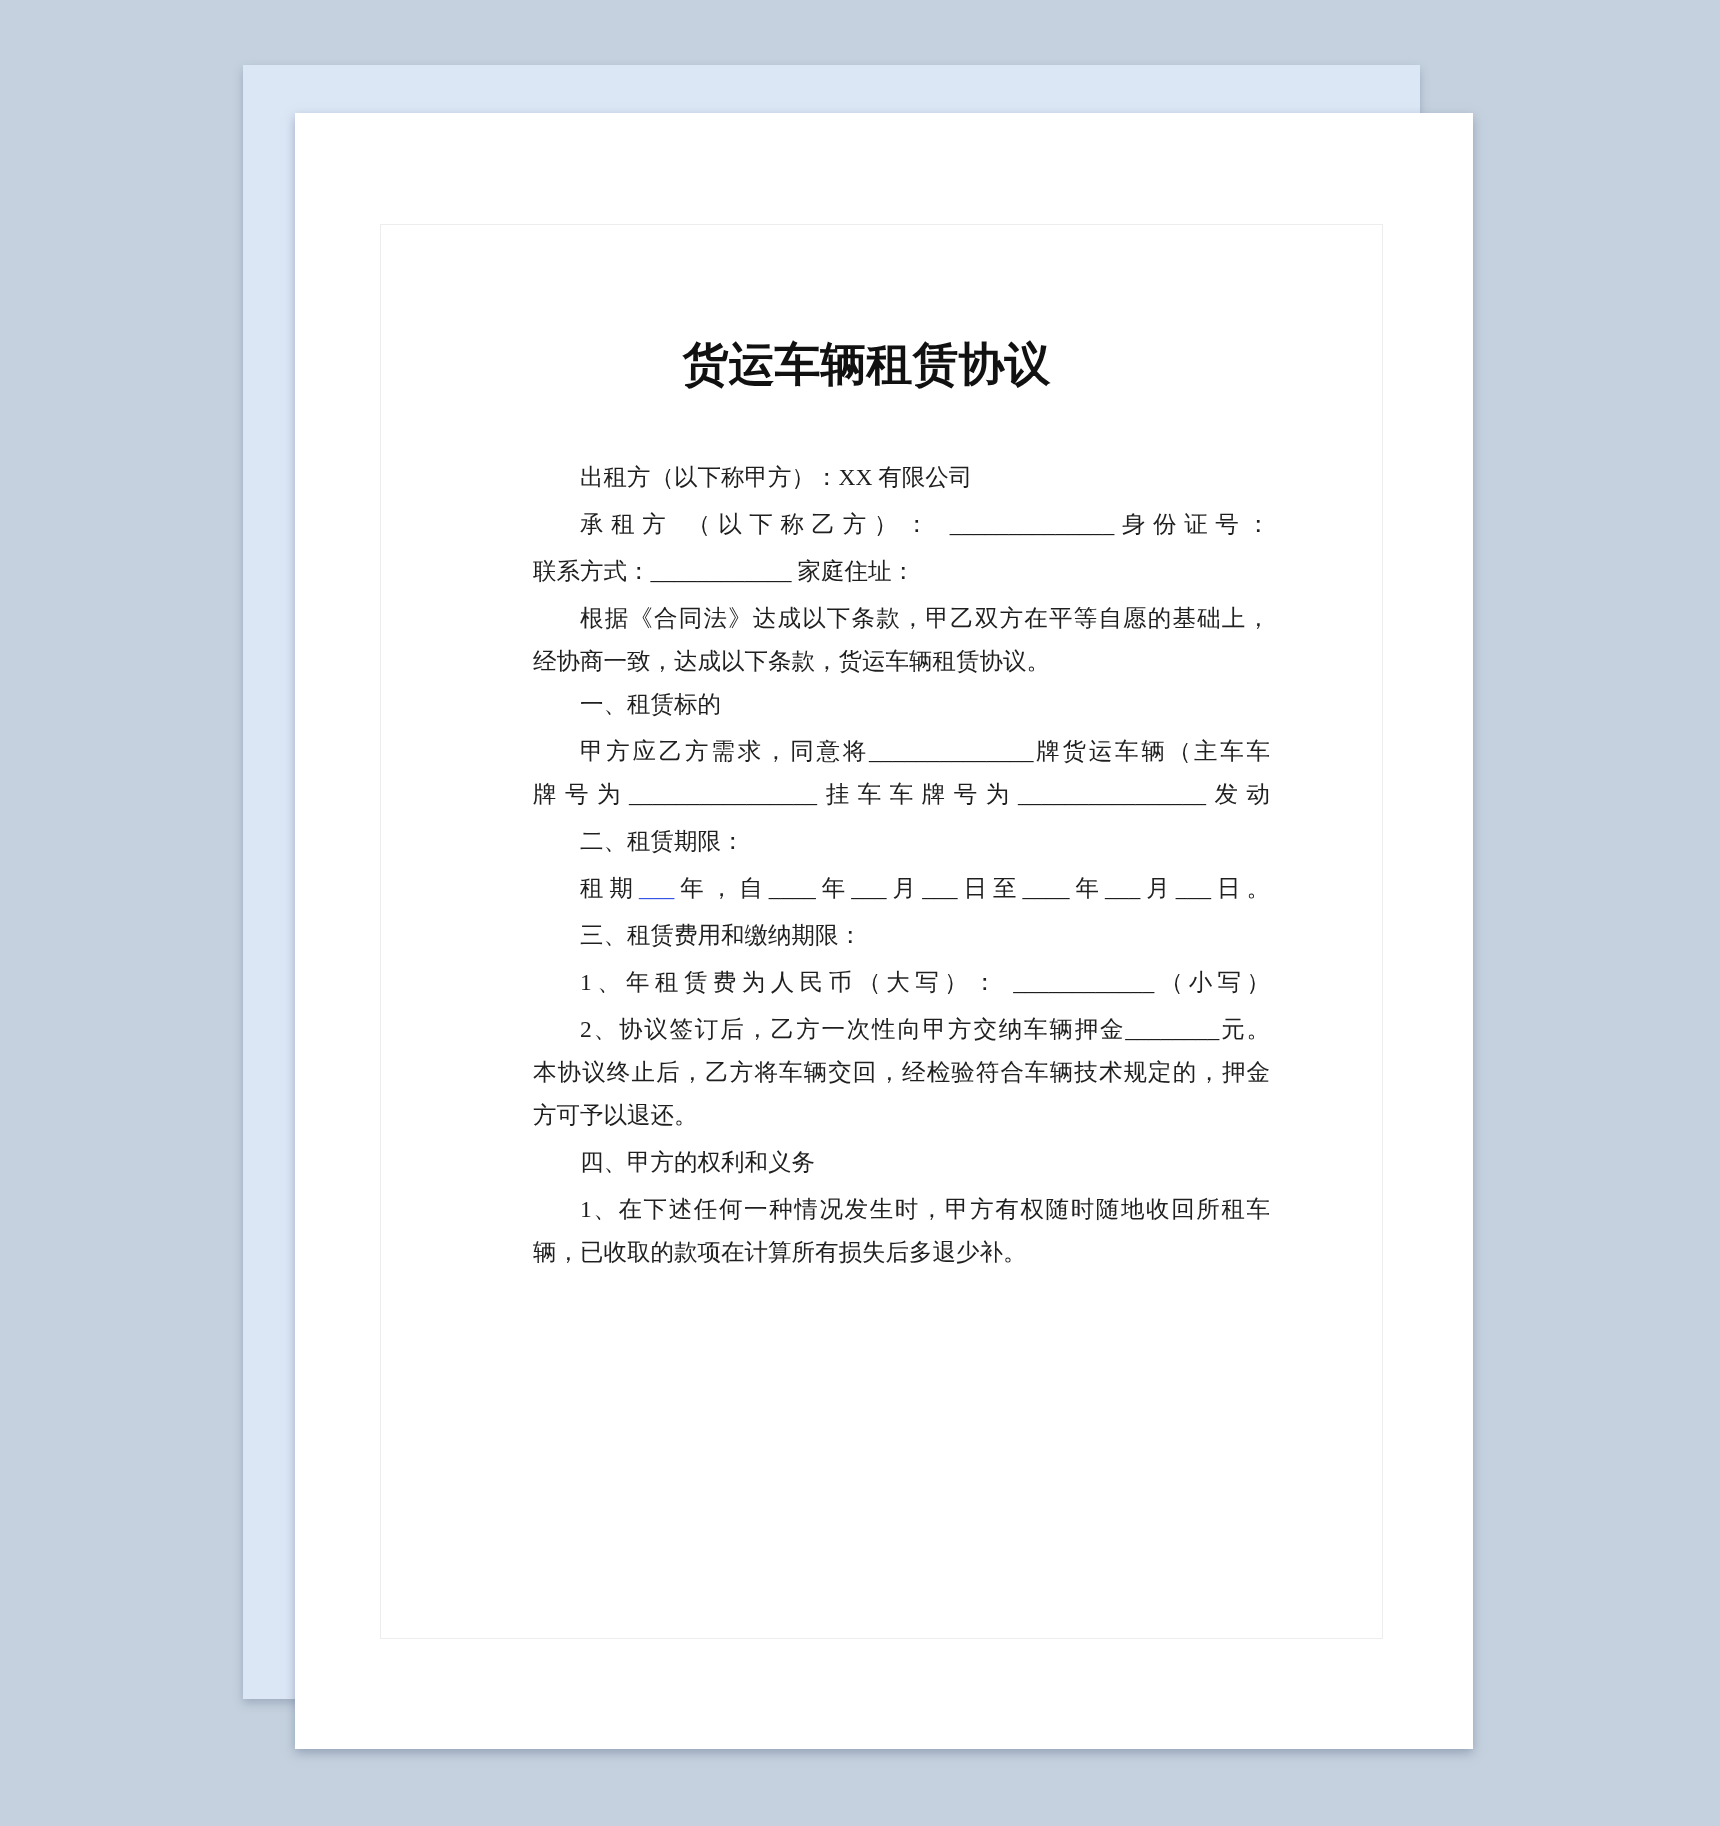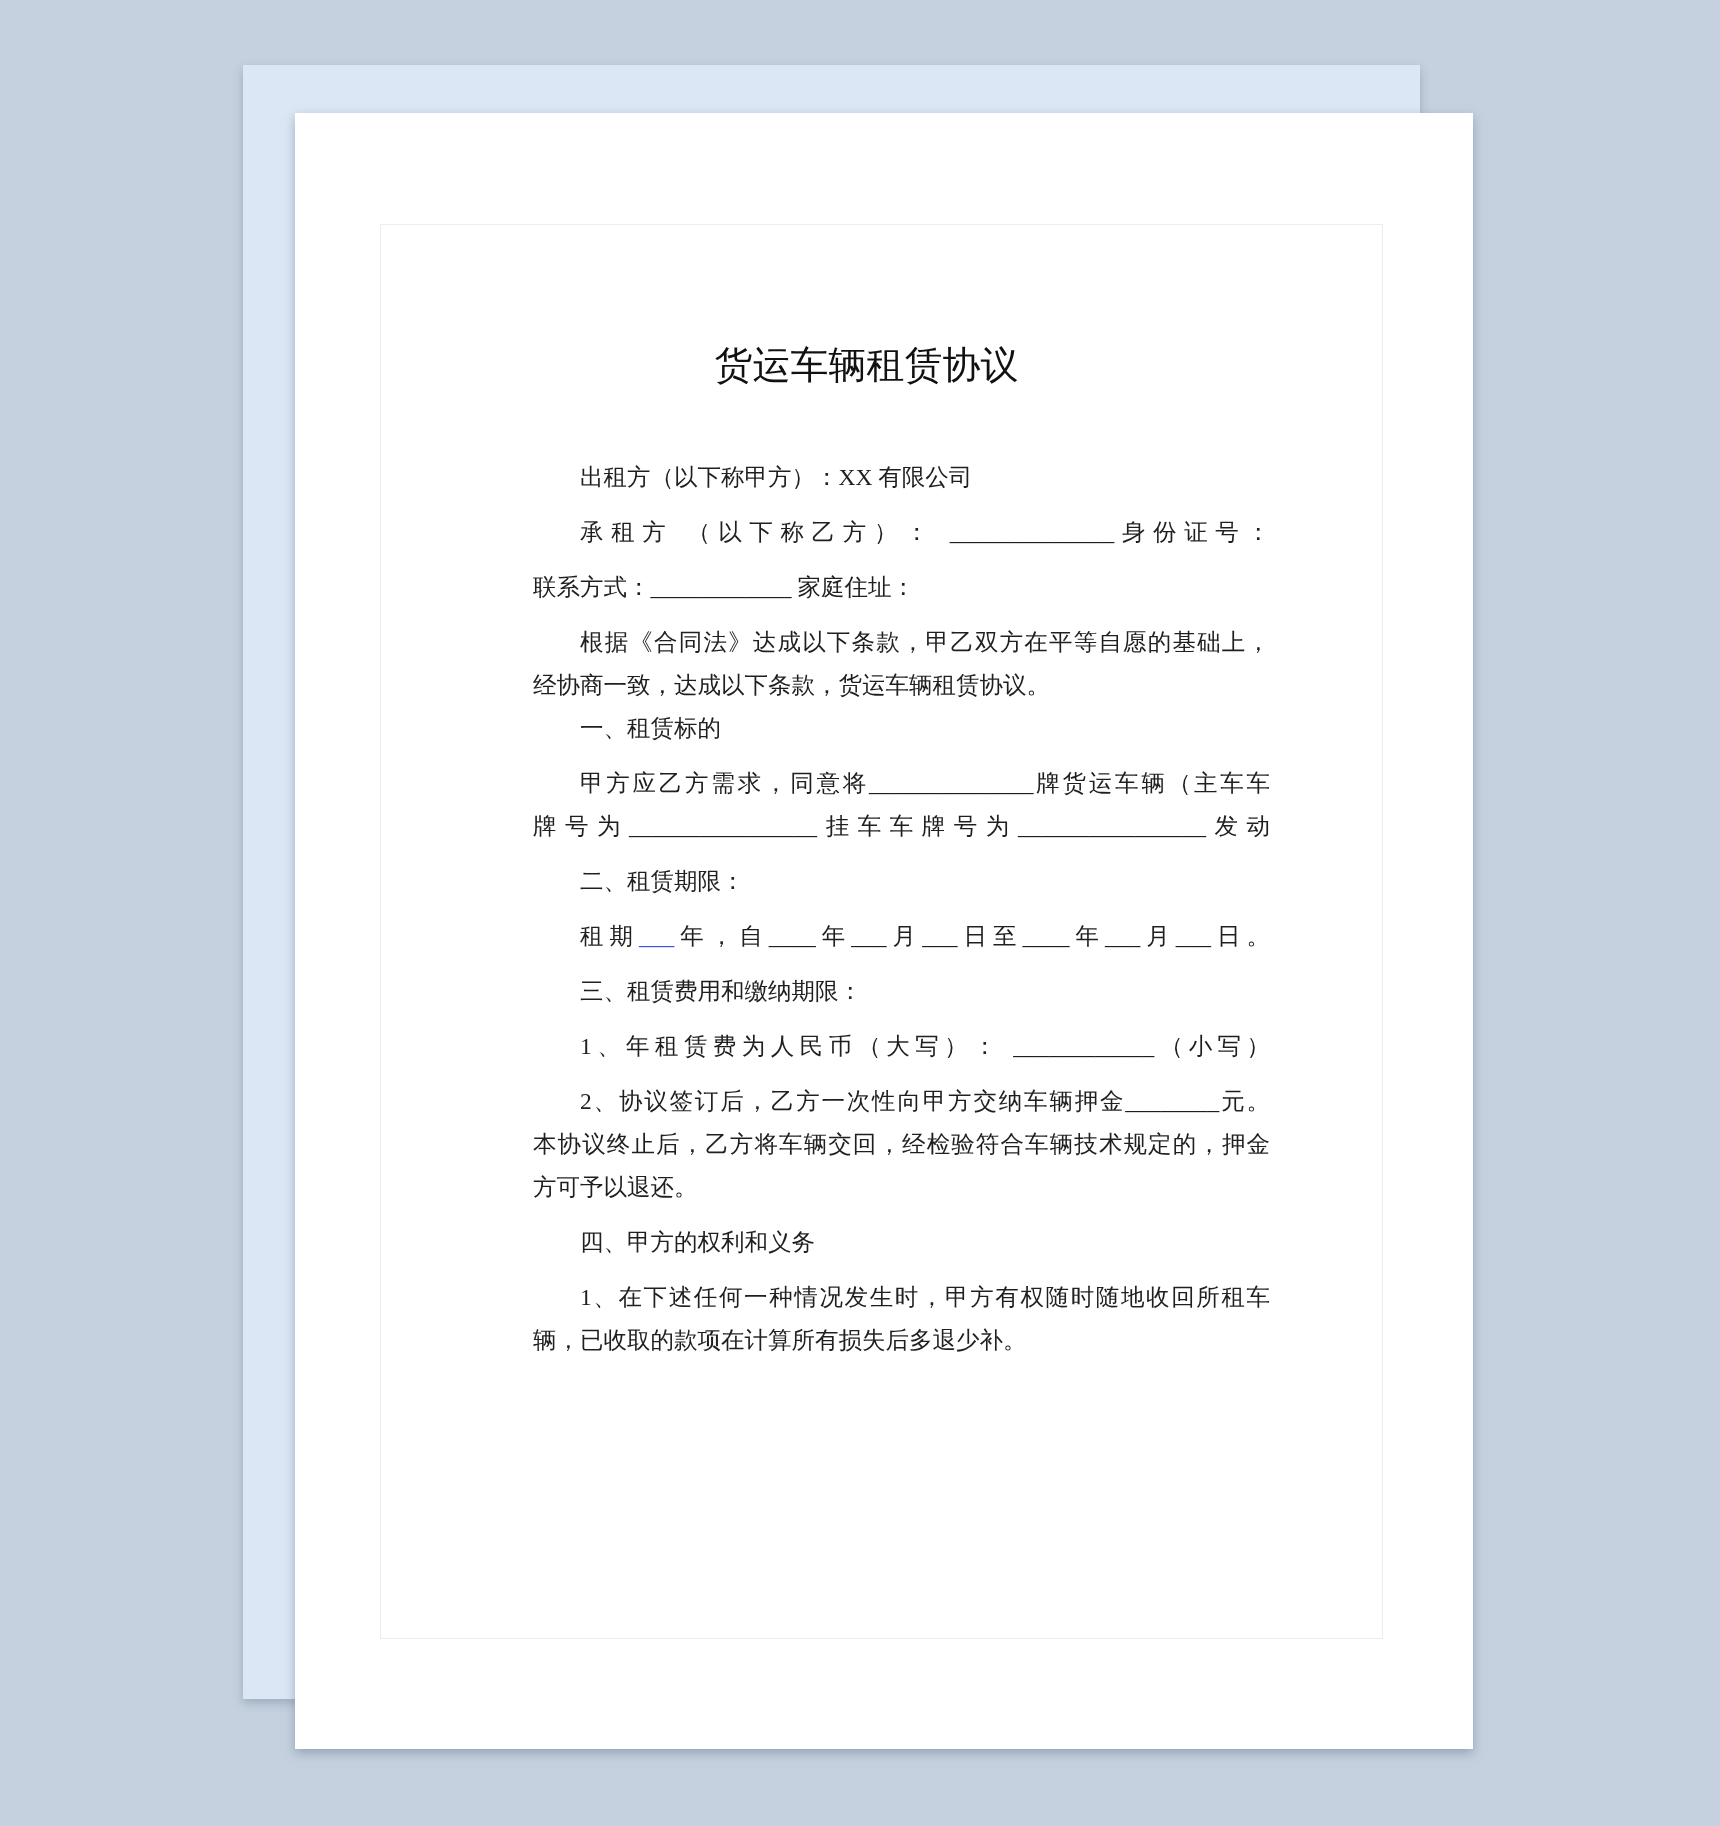--- a/index.html
+++ b/index.html
@@ -31,33 +31,33 @@
     position:absolute;left:85px;top:111px;right:90px;bottom:110px;
     border:1px solid var(--frame);
   }
   .text-col{
     position:absolute;left:238px;top:0;width:737px;
     color:var(--text);
   }
   .doc-title{
     margin:228px 0 0 0;
     padding-right:70px;
-    font-size:38px;line-height:48px;font-weight:normal;
+    font-size:46px;line-height:48px;font-weight:bold;
     text-align:center;
     color:#111;
     letter-spacing:0;
   }
   .doc-body{margin-top:67px;}
   .ln{
     font-size:23.5px;line-height:43px;
     text-align:left;
     word-break:normal;
   }
   .ln.ind{text-indent:47px;}
-  .ln.gp{margin-top:12px;}
+  .ln.gp{margin-top:4px;}
   .ln.j{
     text-align:justify;
     text-align-last:justify;
     text-justify:inter-character;
   }
   .blank-blue{color:var(--blue);font-style:italic;}
 </style>
 </head>
 <body>
 

